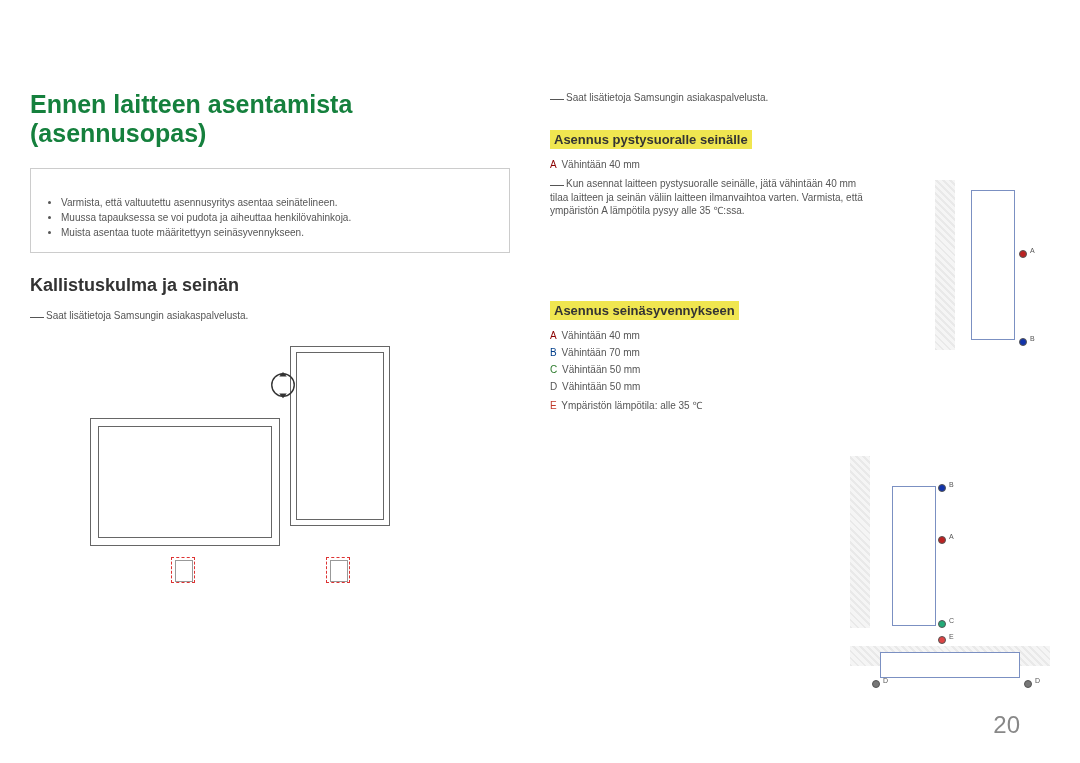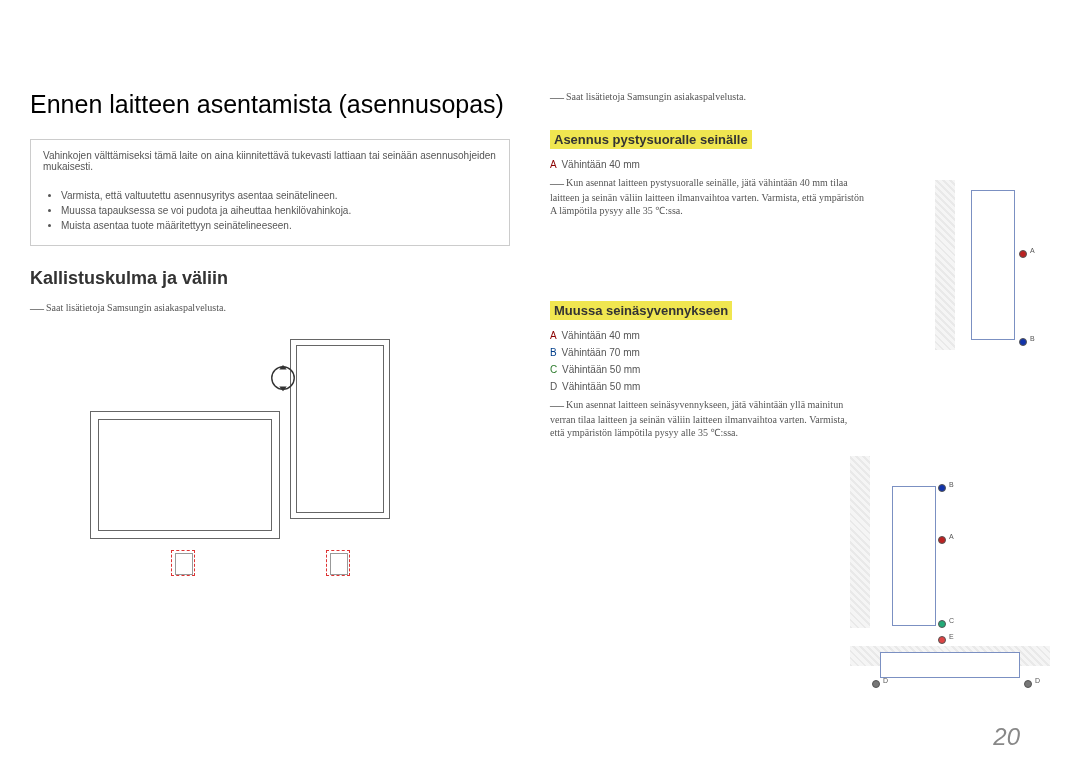--- a/index.html
+++ b/index.html
@@ -12,23 +12,23 @@
       position: relative;
     }
     .page {
       padding: 90px 30px 30px 30px;
       display: flex;
       gap: 40px;
     }
     .col-left { width: 480px; }
     .col-right { width: 500px; position: relative; }
     h1 {
-      color: #000000;
+      color: #15803d;
       font-size: 25px;
-      font-weight: normal;
+      font-weight: bold;
       margin-bottom: 20px;
     }
     h2 {
       color: #333;
       font-size: 18px;
       font-weight: bold;
       margin-bottom: 12px;
     }
     .hl {
       display: inline-block;
@@ -45,40 +45,38 @@
       font-size: 10px;
       color: #555;
       margin-bottom: 22px;
     }
     .warn-box ul { margin-top: 18px; padding-left: 18px; }
     .warn-box li { margin-bottom: 4px; }
     .note {
       font-size: 10px;
       color: #555;
       margin-bottom: 16px;
-      font-family: Liberation Serif, serif;
     }
     .dash { display: inline-block; width: 16px; font-size: 14px; vertical-align: middle; }
     .spec-line {
       font-size: 10px;
       color: #555;
       margin-bottom: 6px;
     }
     .lbl-a { color: #8b0000; margin-right: 2px; }
     .lbl-b { color: #003e8a; margin-right: 2px; }
     .lbl-c { color: #2a7a2a; margin-right: 2px; }
     .lbl-d { color: #555; margin-right: 2px; }
     .lbl-e { color: #c0392b; margin-right: 2px; }
     .pagenum {
       position: absolute;
       right: 60px;
-      bottom: 12px;
+      bottom: 24px;
       font-size: 24px;
       color: #888;
-      font-style: italic;
     }
     
     .diag1 {
       position: relative;
       width: 300px;
       height: 260px;
       margin-left: 60px;
     }
     .rect-l {
       position: absolute;
@@ -159,28 +157,27 @@
     .sl-c{left:99px;top:161px;} .sl-e{left:99px;top:177px;}
     .sl-d1{left:33px;top:221px;} .sl-d2{left:185px;top:221px;}
   </style>
 </head>
 <body>
 
 <div class="page">
   <div class="col-left">
     <h1>Ennen laitteen asentamista (asennusopas)</h1>
     <div class="warn-box">
-      <div>Vahinkojen välttämiseksi tämä laite on aina kiinnitettävä tukevasti lattiaan tai seinään asennusohjeiden mukaisesti.</div>
       <ul>
         <li>Varmista, että valtuutettu asennusyritys asentaa seinätelineen.</li>
         <li>Muussa tapauksessa se voi pudota ja aiheuttaa henkilövahinkoja.</li>
-        <li>Muista asentaa tuote määritettyyn seinätelineeseen.</li>
+        <li>Muista asentaa tuote määritettyyn seinäsyvennykseen.</li>
       </ul>
     </div>
-    <h2>Kallistuskulma ja väliin</h2>
+    <h2>Kallistuskulma ja seinän</h2>
     <div class="note">
       <span class="dash">―</span><span>Saat lisätietoja Samsungin asiakaspalvelusta.</span>
     </div>
     <div class="diag1">
       <div class="rect-l outer-l"></div>
       <div class="rect-l inner-l"></div>
       <div class="rect-l outer-p"></div>
       <div class="rect-l inner-p"></div>
       <div class="rot-arrow">
         <svg viewBox="0 0 32 32">
@@ -215,27 +212,27 @@
       <div class="wall-fill d2-wall"></div>
       <div class="d2-dev"></div>
       <div class="dot dot-a"></div>
       <div class="dot dot-b"></div>
       <div class="sm-label" style="left:95px;top:67px;">A</div>
       <div class="sm-label" style="left:95px;top:155px;">B</div>
     </div>
 
     <div style="height:60px;"></div>
 
-    <div class="hl">Muussa seinäsyvennykseen</div>
+    <div class="hl">Asennus seinäsyvennykseen</div>
     <div style="width:300px;">
       <div class="spec-line"><span class="lbl-a">A</span> <span>Vähintään 40 mm</span></div>
       <div class="spec-line"><span class="lbl-b">B</span> <span>Vähintään 70 mm</span></div>
       <div class="spec-line"><span class="lbl-c">C</span> <span>Vähintään 50 mm</span></div>
       <div class="spec-line"><span class="lbl-d">D</span> <span>Vähintään 50 mm</span></div>
-      <div class="note"><span class="dash">―</span><span>Kun asennat laitteen seinäsyvennykseen, jätä vähintään yllä mainitun verran tilaa laitteen ja seinän väliin laitteen ilmanvaihtoa varten. Varmista, että ympäristön lämpötila pysyy alle 35 ℃:ssa.</span></div>
+      <div class="spec-line"><span class="lbl-e">E</span> <span>Ympäristön lämpötila: alle 35 ℃</span></div>
     </div>
 
     <div class="diag3">
       <div class="wall-fill d3-top"></div>
       <div class="wall-fill d3-left"></div>
       <div class="d3-dev"></div>
       <div class="d3-base"></div>
       <div class="dot l-a" style="background:#b22;"></div>
       <div class="dot l-b" style="background:#13a;"></div>
       <div class="dot l-c" style="background:#2a7;"></div>

